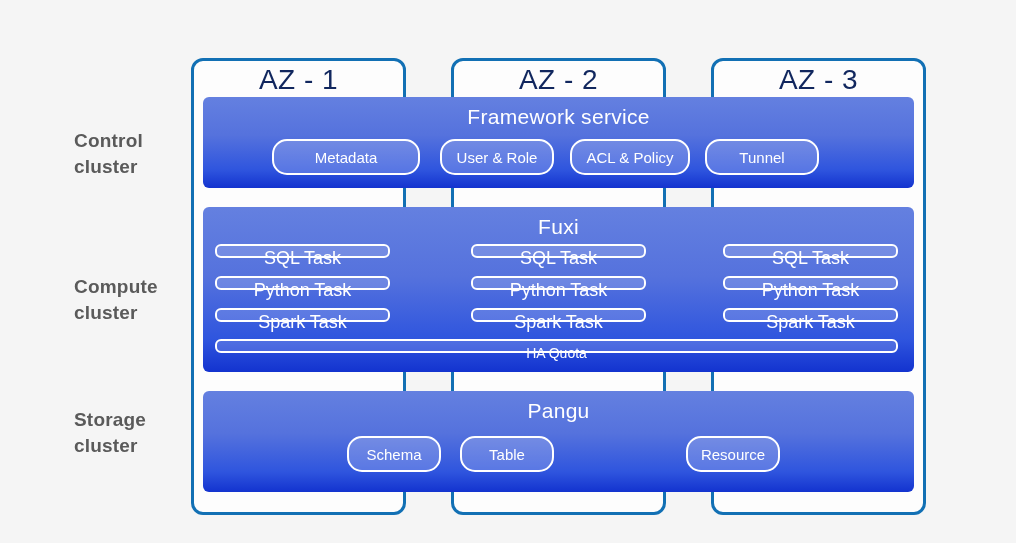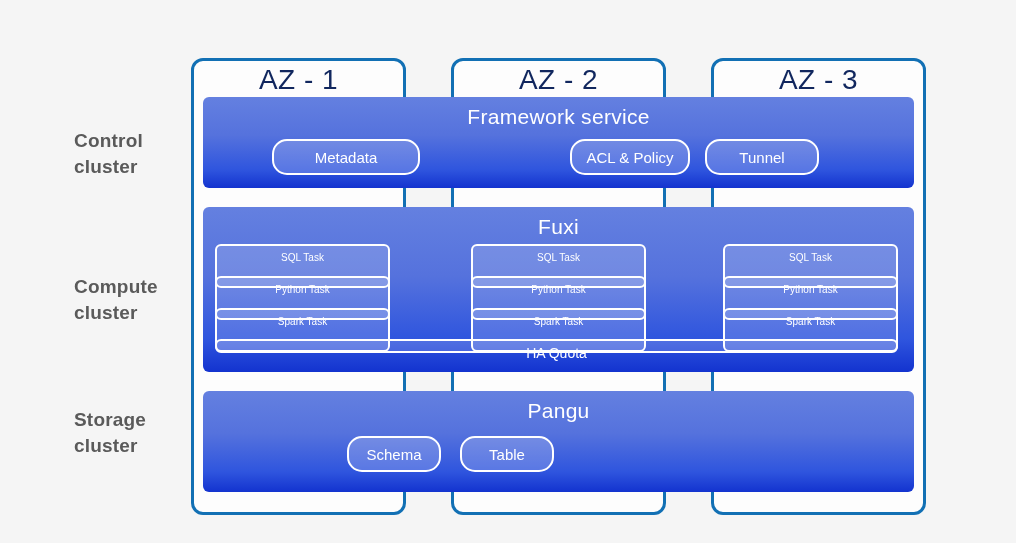--- a/index.html
+++ b/index.html
@@ -112,25 +112,25 @@
 
   
   #chip-schema   { left: 347px; width: 94px; top: 436px; }
   #chip-table    { left: 460px; width: 94px; top: 436px; }
   #chip-function { left: 573px; width: 94px; top: 436px; }
   #chip-resource { left: 686px; width: 94px; top: 436px; }
 
   
   .task-chip {
     position: absolute;
-    height: 44px;
+    height: 14px;
     line-height: 24px;
     text-align: center;
     color: #ffffff;
-    font-size: 10px;
+    font-size: 18px;
     background: rgba(255,255,255,0.16);
     border: 2px solid #ffffff;
     border-radius: 6px;
     box-sizing: border-box;
     white-space: nowrap;
   }
   .col1 { left: 215px; width: 175px; }
   .col2 { left: 471px; width: 175px; }
   .col3 { left: 723px; width: 175px; }
   .row-sql    { top: 244px; }
@@ -177,20 +177,21 @@
   <div class="az-box" id="az-box-3"></div>
 
   <div class="az-title" id="az-title-1">AZ - 1</div>
   <div class="az-title" id="az-title-2">AZ - 2</div>
   <div class="az-title" id="az-title-3">AZ - 3</div>
 
   <div class="band" id="band-control">
     <div class="band-title">Framework service</div>
   </div>
   <div class="pill" id="chip-metadata">Metadata</div>
+  <div class="pill" id="chip-userrole">User &amp; Role</div>
   <div class="pill" id="chip-aclpolicy">ACL &amp; Policy</div>
   <div class="pill" id="chip-tunnel">Tunnel</div>
 
   <div class="band" id="band-compute">
     <div class="band-title">Fuxi</div>
   </div>
 
   <div class="task-chip col1 row-sql">SQL Task</div>
   <div class="task-chip col1 row-python">Python Task</div>
   <div class="task-chip col1 row-spark">Spark Task</div>
@@ -203,14 +204,15 @@
   <div class="task-chip col3 row-python">Python Task</div>
   <div class="task-chip col3 row-spark">Spark Task</div>
 
   <div id="chip-haquota">HA Quota</div>
 
   <div class="band" id="band-storage">
     <div class="band-title">Pangu</div>
   </div>
   <div class="pill" id="chip-schema">Schema</div>
   <div class="pill" id="chip-table">Table</div>
+  <div class="pill" id="chip-resource">Resource</div>
 
 </div>
 
 </body></html>

